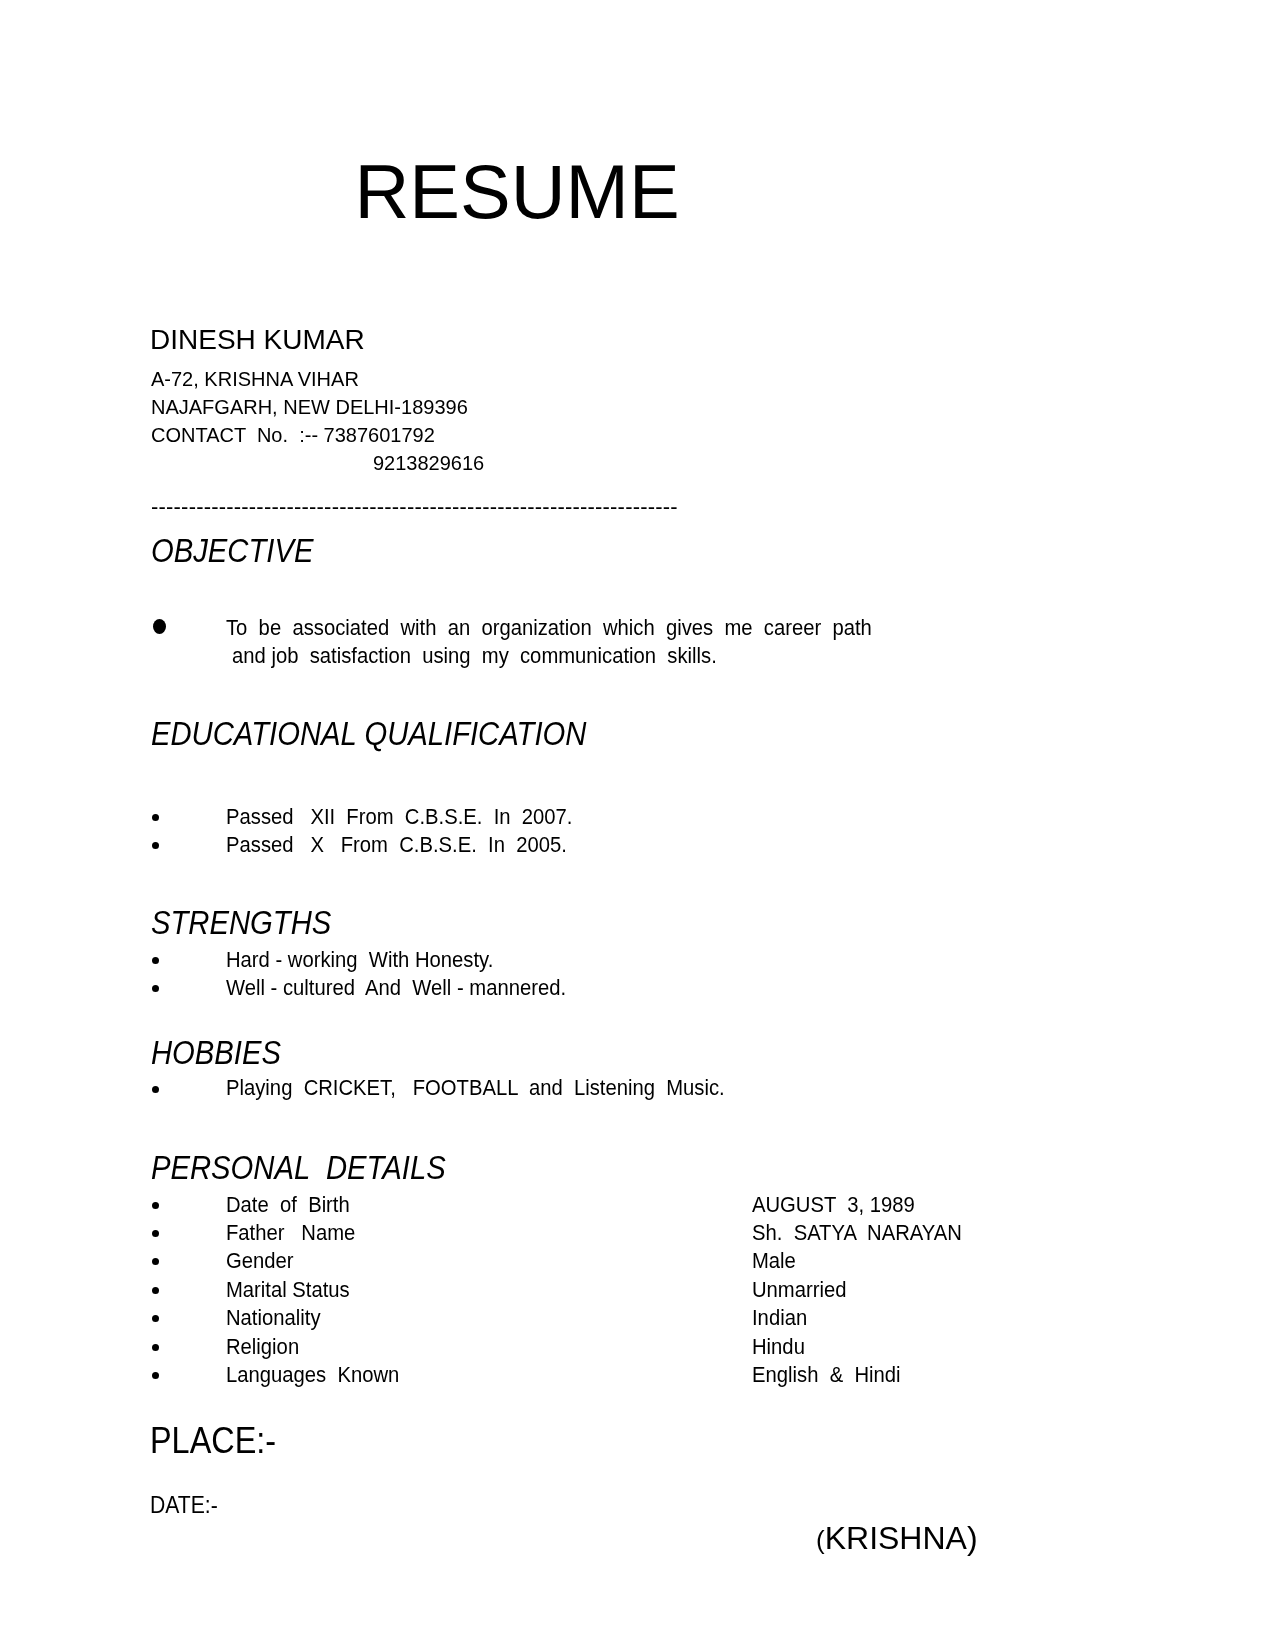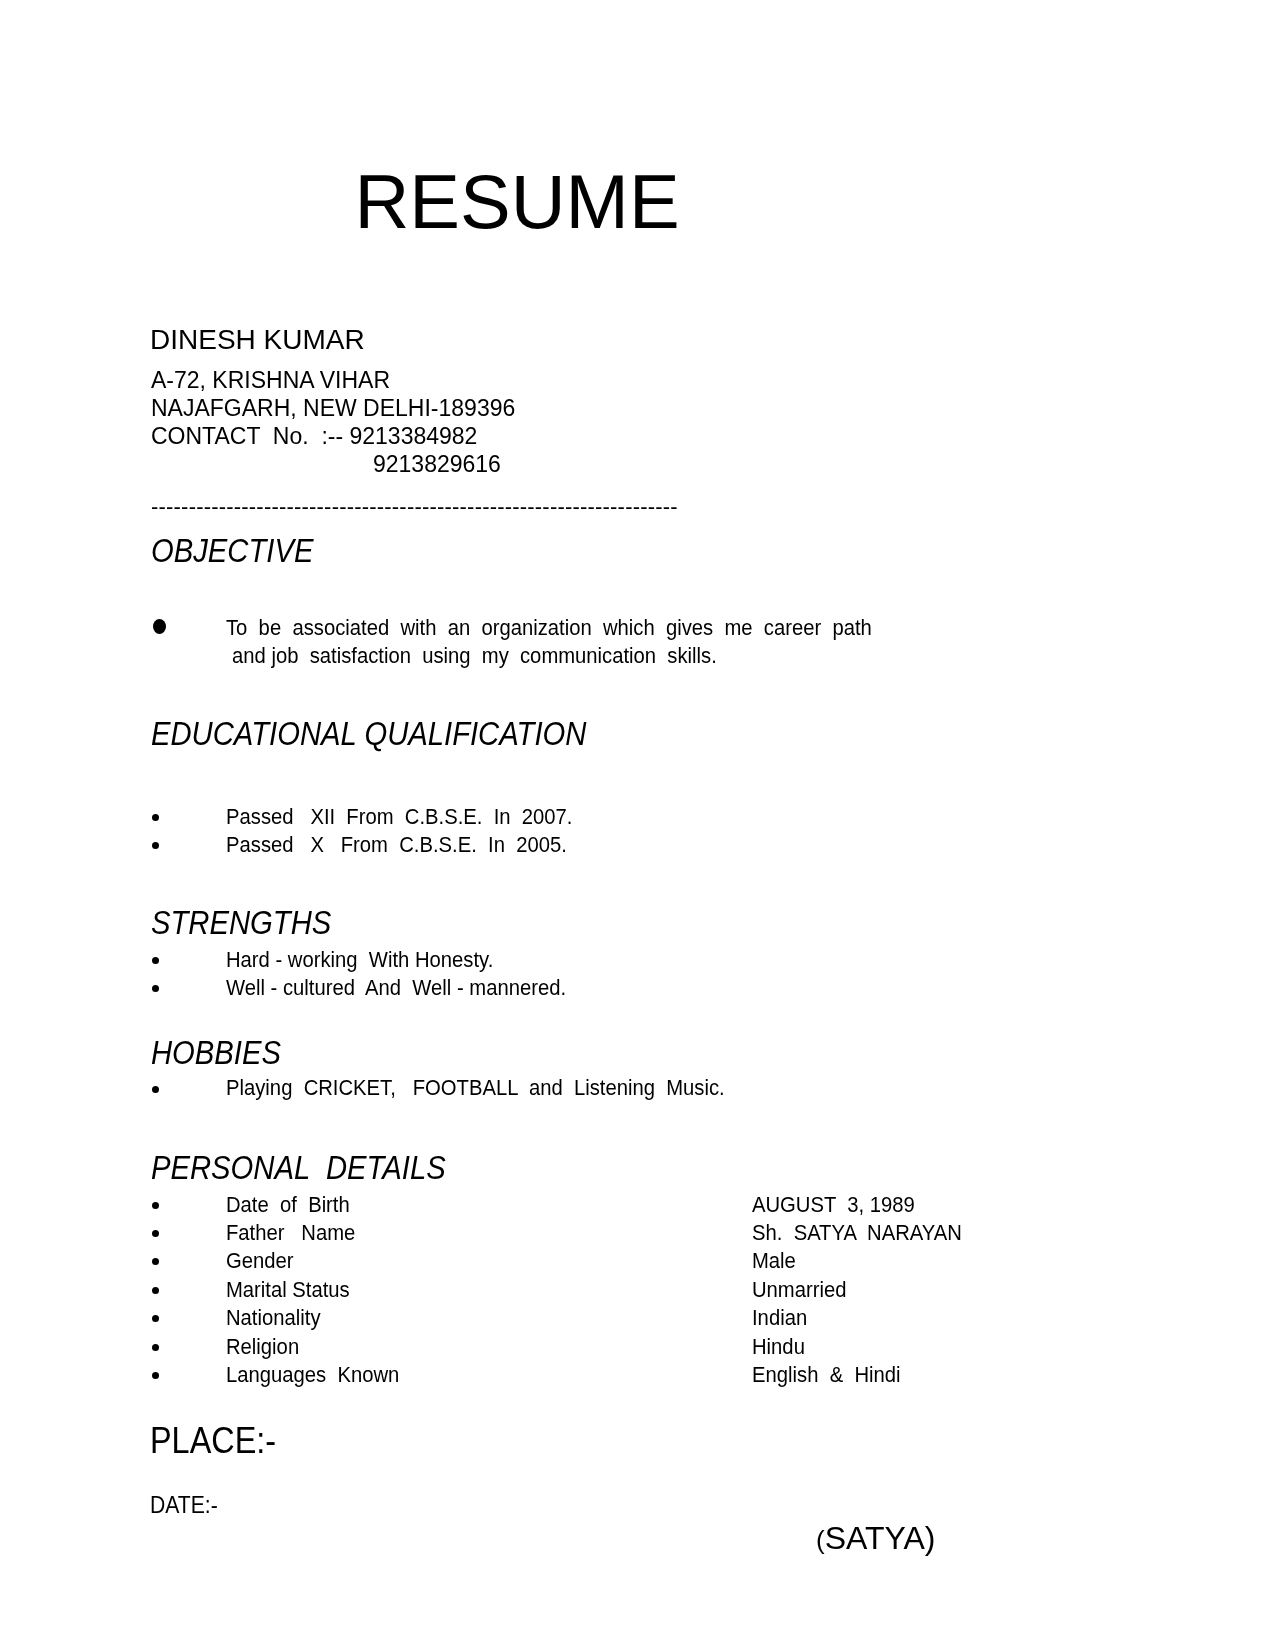--- a/index.html
+++ b/index.html
@@ -12,31 +12,31 @@
       height: 1650px;
       position: relative;
       overflow: hidden;
       color: #000000;
       font-family: "Liberation Sans", sans-serif;
     }
     .abs { position: absolute; white-space: pre; line-height: 1; }
 
     .title {
       left: 0; width: 1034px; text-align: center;
-      top: 164px;
+      top: 154px;
       font-size: 76px;
       letter-spacing: 0px;
     }
     .name {
       left: 150px; top: 326px;
       font-size: 28px;
     }
     .addr {
       left: 151px;
-      font-size: 23px;
+      font-size: 20px;
     }
     .dashline {
       left: 151px; top: 496px;
       font-size: 22px;
       letter-spacing: 0.2px;
       overflow: hidden;
       width: 862px;
     }
     .heading {
       left: 151px;
@@ -91,21 +91,21 @@
     .signature .paren { font-size: 26px; }
   </style>
 </head>
 <body>
 
 <div class="abs title">RESUME</div>
 
 <div class="abs name">DINESH KUMAR</div>
 <div class="abs addr" style="top:369px;">A-72, KRISHNA VIHAR</div>
 <div class="abs addr" style="top:397px;">NAJAFGARH, NEW DELHI-189396</div>
-<div class="abs addr" style="top:425px;">CONTACT  No.  :-- 9213384982</div>
+<div class="abs addr" style="top:425px;">CONTACT  No.  :-- 7387601792</div>
 <div class="abs addr" style="top:453px; left:373px;">9213829616</div>
 <div class="abs dashline">----------------------------------------------------------------------</div>
 
 <div class="abs heading" style="top:533px;">OBJECTIVE</div>
 <div class="bullet-dot big" style="left:153px; top:619px;"></div>
 <div class="abs item" style="top:617px;">To  be  associated  with  an  organization  which  gives  me  career  path</div>
 <div class="abs item" style="top:645px; left:232px;">and job  satisfaction  using  my  communication  skills.</div>
 
 <div class="abs heading" style="top:716px;">EDUCATIONAL QUALIFICATION</div>
 <div class="bullet-dot" style="left:152px; top:814px;"></div>
@@ -148,13 +148,13 @@
 <div class="bullet-dot" style="left:152px; top:1344px;"></div>
 <div class="abs label" style="top:1336px;">Religion</div>
 <div class="abs value" style="top:1336px;">Hindu</div>
 
 <div class="bullet-dot" style="left:152px; top:1372px;"></div>
 <div class="abs label" style="top:1364px;">Languages  Known</div>
 <div class="abs value" style="top:1364px;">English  &amp;  Hindi</div>
 
 <div class="abs place">PLACE:-</div>
 <div class="abs date">DATE:-</div>
-<div class="abs signature"><span class="paren">(</span><span>SATYA</span><span>)</span></div>
+<div class="abs signature"><span class="paren">(</span><span>KRISHNA</span><span>)</span></div>
 
 </body></html>

